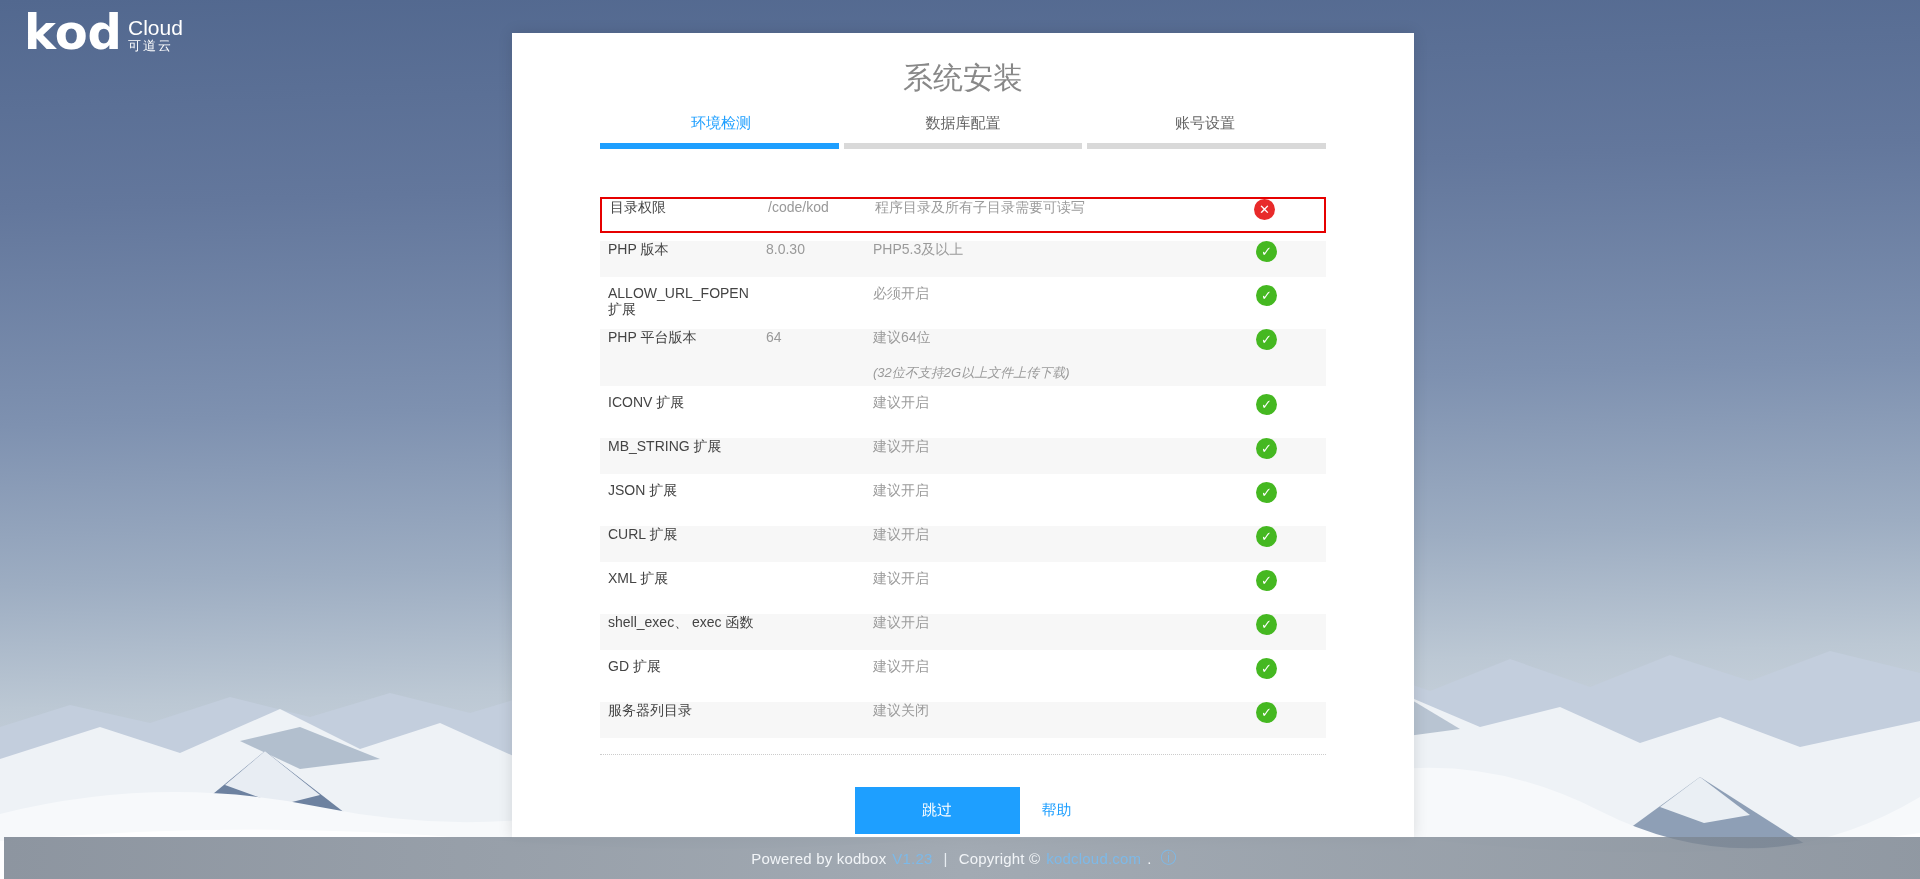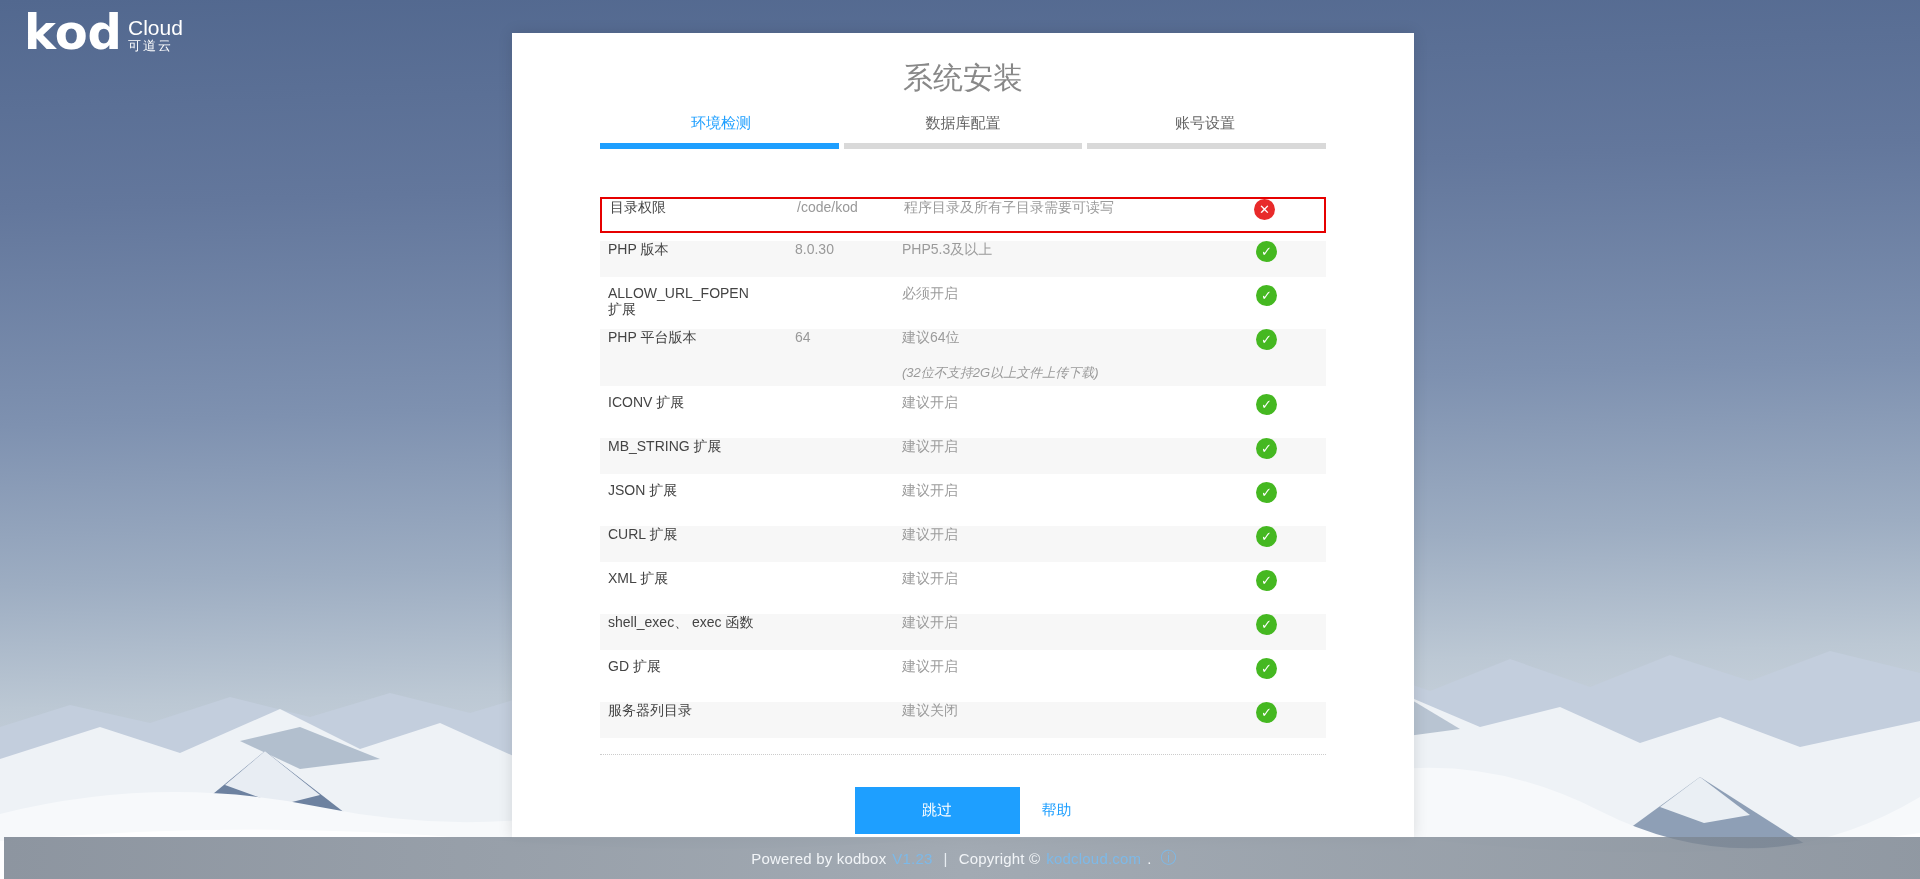--- a/index.html
+++ b/index.html
@@ -50,21 +50,21 @@
   
   .table { margin:48px 88px 0; }
   .row {
     display:flex; align-items:flex-start; min-height:36px; margin-bottom:8px;
     font-size:14px; background:#fff;
   }
   .row.alt { background:#f7f7f7; }
   .row.highlight { border:2px solid #e60000; }
   .row.tall { min-height:57px; }
   .cell-item { width:166px; padding-left:8px; color:#444; flex-shrink:0; }
-  .cell-value { width:107px; color:#999; flex-shrink:0;margin-left:29px; }
+  .cell-value { width:107px; color:#999; flex-shrink:0; }
   .cell-req { flex:1; color:#9b9b9b; }
   .cell-req .note { display:block; font-size:13px; font-style:italic; color:#9a9a9a; margin-top:17px; }
   .cell-status { width:84px; display:flex; justify-content:flex-start; padding-left:14px; flex-shrink:0; }
   .status-dot {
     width:21px; height:21px; border-radius:50%;
     display:flex; align-items:center; justify-content:center;
     color:#fff; font-size:13px; font-weight:bold; line-height:1;
   }
   .status-dot.pass { background:#45b821; }
   .status-dot.fail { background:#e82a2a; }

